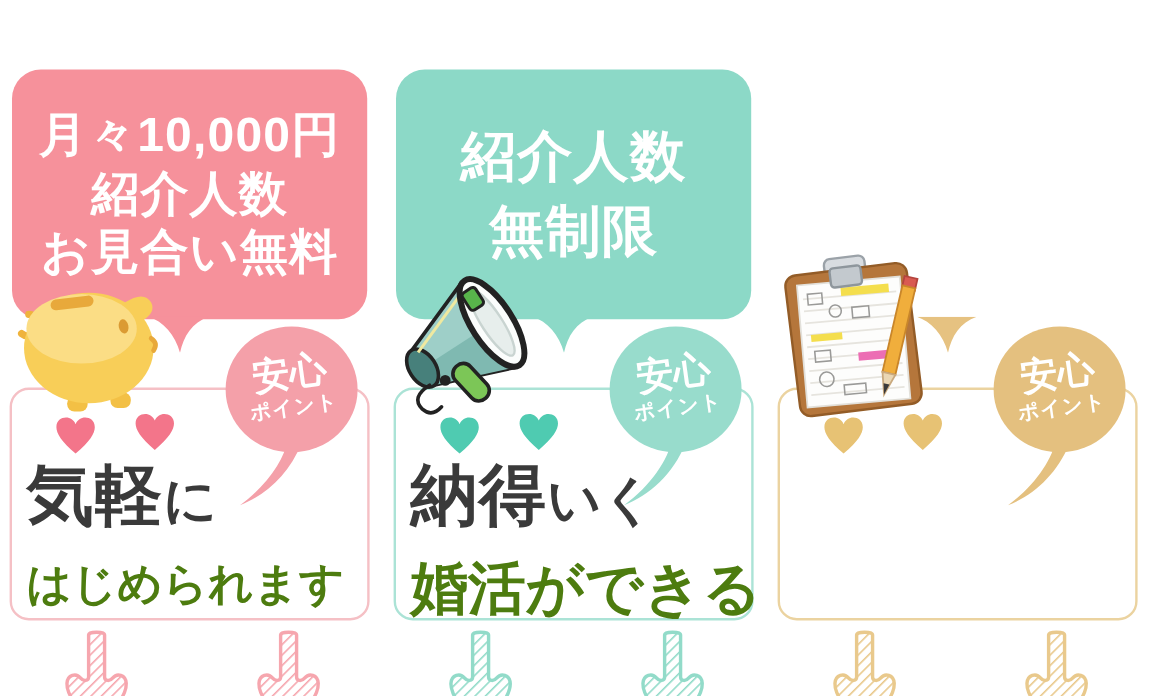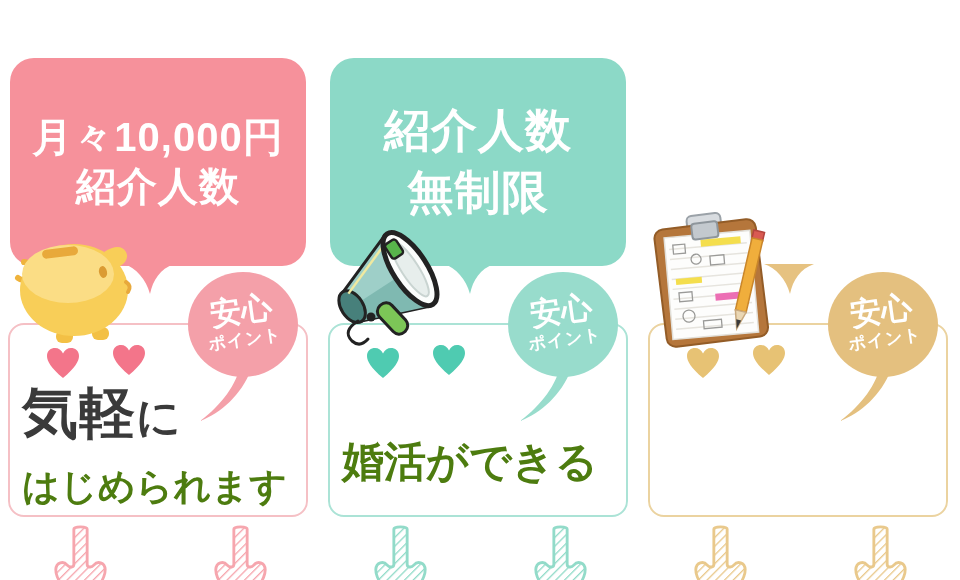--- a/index.html
+++ b/index.html
@@ -33,21 +33,21 @@
   .mega-box{left:2px;top:186px;width:135px;height:124px;}
   .clip-box{left:2px;top:176px;width:138px;height:138px;}
 
   .heart{position:absolute;width:34px;height:32px;fill:var(--heart);}
   .h1{left:46px;top:311px;} .h2{left:112px;top:308px;}
 
   .headline{position:absolute;left:22px;top:340px;color:#3a3a3a;white-space:nowrap;}
   .headline .big{font-size:56px;font-weight:600;letter-spacing:1px;}
   .headline .small{font-size:44px;font-weight:600;}
   .subline{position:absolute;left:22px;top:426px;font-size:37px;font-weight:600;color:#4d7c0f;white-space:nowrap;}
-  .c1 .subline,.c2 .subline{font-size:42px;top:398px;}
+  .c1 .subline,.c2 .subline{font-size:48px;top:423px;}
 
   .badge-tail{position:absolute;left:200px;top:330px;width:52px;height:56px;fill:var(--badge);}
   .badge{
     position:absolute;left:188px;top:236px;width:110px;height:105px;border-radius:50%;
     background:var(--badge);display:flex;align-items:center;justify-content:center;
   }
   .badge-inner{transform:rotate(-8deg);text-align:center;color:#fff;margin-top:-4px;}
   .badge-top{font-size:31px;font-weight:bold;line-height:1.05;}
   .badge-bottom{font-size:17px;font-weight:bold;letter-spacing:1px;}
 
@@ -85,20 +85,21 @@
     </symbol>
   </defs>
 </svg>
 
 <div class="canvas">
 
   <div class="col c0">
     <div class="bubble">
       <div>月々10,000円</div>
       <div>紹介人数</div>
+      <div>お見合い無料</div>
     </div>
     <svg class="bubble-tail" viewBox="0 0 50 30">
         <use href="#tail-down"></use>
       </svg>
 
     <div class="whitebox"></div>
 
     <div class="icon-box piggy-box">
       <svg viewBox="0 0 135 110" width="135" height="110">
         <path d="M18 44 a9 9 0 1 0 6 -16" stroke="#EFB33C" stroke-width="6" fill="none" stroke-linecap="round"></path>
@@ -171,20 +172,23 @@
       </svg>
     </div>
 
     <svg class="heart h1" viewBox="0 0 34 32">
         <use href="#heart-shape"></use>
       </svg>
     <svg class="heart h2" viewBox="0 0 34 32">
         <use href="#heart-shape"></use>
       </svg>
 
+    <div class="headline">
+      <span class="big">納得</span><span class="small">いく</span>
+    </div>
     <div class="subline">婚活ができる</div>
 
     <svg class="badge-tail" viewBox="0 0 52 56">
         <use href="#badge-tail-shape"></use>
       </svg>
     <div class="badge">
       <div class="badge-inner">
         <div class="badge-top">安心</div>
         <div class="badge-bottom">ポイント</div>
       </div>

